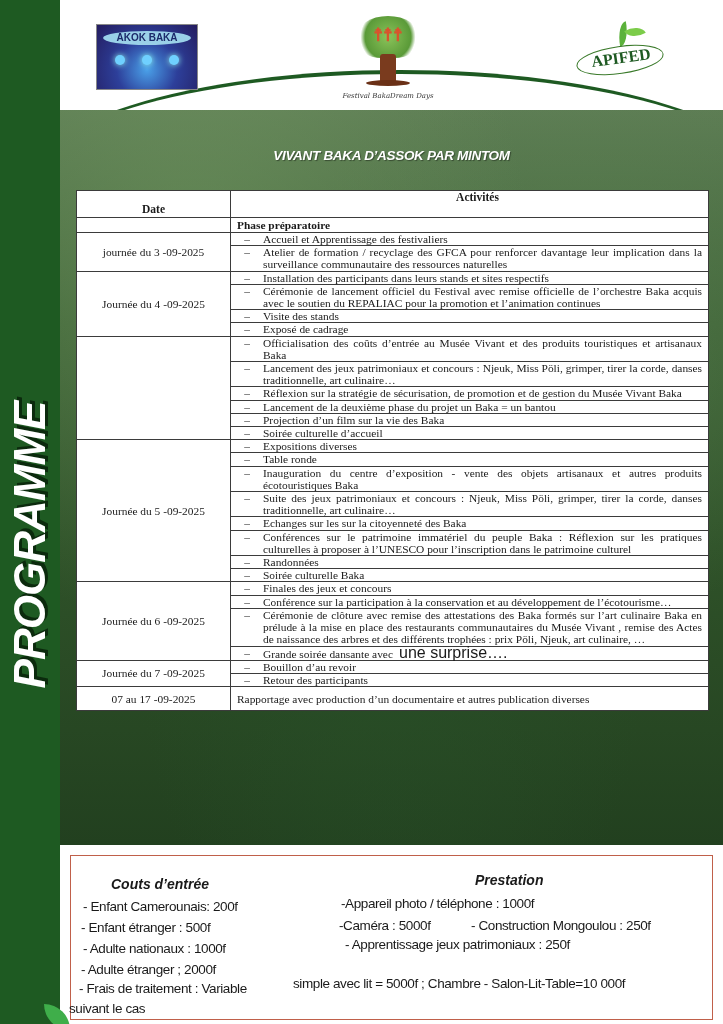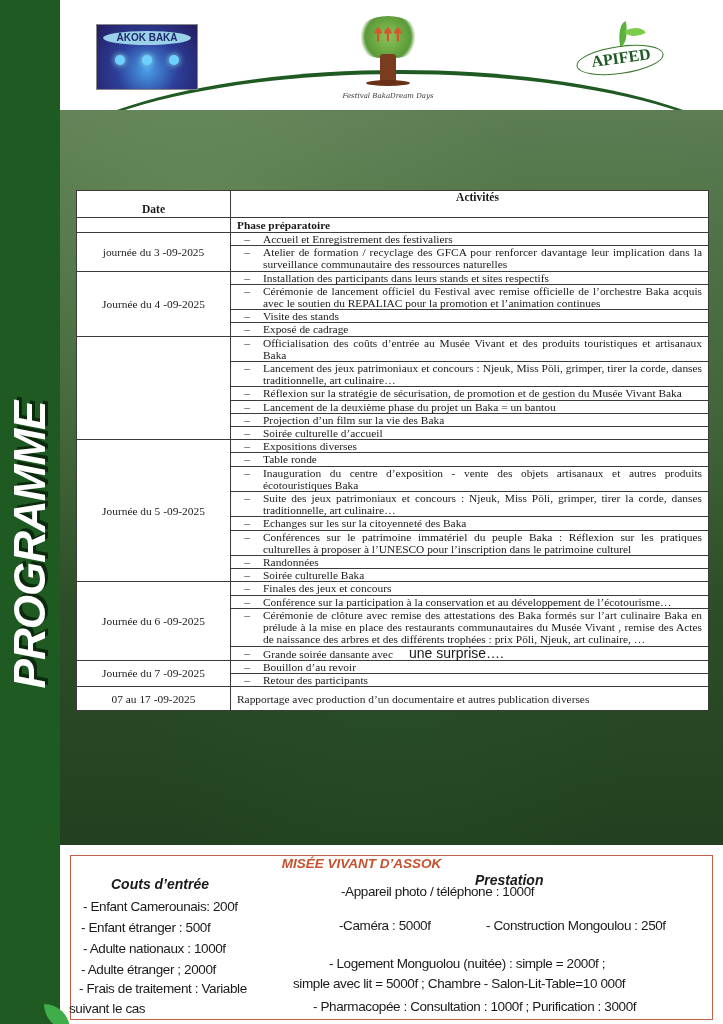--- a/index.html
+++ b/index.html
@@ -102,21 +102,21 @@
   }
   table.prog td, table.prog th { border: 1px solid #3b3b3b; vertical-align: middle; }
   table.prog th { font-weight: bold; font-size: 11.5px; }
   .col-date { width: 154px; text-align: center; padding: 0 2px; }
   .act { padding: 0 6px 0 0; }
   .act .row { display: flex; }
   .act .dash { width: 32px; flex: none; text-align: center; }
   .act .txt { flex: 1; text-align: justify; text-align-last: left; }
   .act.full { padding: 0 6px 0 6px; text-align: justify; }
   .phase { font-weight: bold; padding-left: 6px; height: 15px; }
-  .hand { font-family: "Liberation Sans", sans-serif; font-size: 14px; margin-left: 16px; }
+  .hand { font-family: "Liberation Sans", sans-serif; font-size: 16px; margin-left: 6px; }
 
   .tariffs {
     position: absolute; left: 70px; top: 855px; width: 643px; height: 165px;
     border: 1.5px solid #c0604a; background: #ffffff;
     font-family: "Liberation Sans", sans-serif; color: #1a1a1a;
   }
   .tariffs .ttl {
     position: absolute; left: 0; top: 0; width: 100%; text-align: center;
     font-weight: bold; font-style: italic; color: #c8502e; font-size: 13.5px; line-height: 16px;
     padding-right: 60px;
@@ -162,39 +162,40 @@
 </div>
 
 <div class="left-band">
   <div class="vtext">
     <span>PROGRAMME</span>
   </div>
 </div>
 <div class="leaf-corner"></div>
 
 <div class="title">
+  <div>VIVANT BAKA D’ASSOK PAR MINTOM</div>
 </div>
 
 <table class="prog">
   <tbody>
       <tr>
     <th class="col-date" style="height:27px;vertical-align:bottom;padding-bottom:2px;">Date</th>
     <th style="vertical-align:top;padding-left:16px;">Activités</th>
   </tr>
   <tr>
     <td class="col-date"></td>
     <td class="phase">Phase préparatoire</td>
   </tr>
 
   <tr>
     <td class="col-date" rowspan="2">journée du 3 -09-2025</td>
     <td class="act">
           <div class="row">
             <span class="dash">–</span>
-            <span class="txt">Accueil et Enregistrement des festivaliers</span>
+            <span class="txt">Accueil et Apprentissage des festivaliers</span>
           </div>
         </td>
   </tr>
   <tr>
     <td class="act">
           <div class="row">
             <span class="dash">–</span>
             <span class="txt">Atelier de formation / recyclage des GFCA pour renforcer davantage leur implication dans la surveillance communautaire des ressources naturelles</span>
           </div>
         </td>
@@ -403,30 +404,28 @@
       </tr>
 
   <tr>
     <td class="col-date" style="height:24px;">07 au 17 -09-2025</td>
     <td class="act full">Rapportage avec production d’un documentaire et autres publication diverses</td>
   </tr>
 </tbody>
   </table>
 
 <div class="tariffs">
-  <div class="ttl">MISÉE VIVANT D’ASSOK</div>
   <div class="h-left">Couts d’entrée</div>
   <div class="h-right">Prestation</div>
 
   <div class="line" style="left:12px;top:43px;">- Enfant Camerounais: 200f</div>
   <div class="line" style="left:10px;top:64px;">- Enfant étranger : 500f</div>
   <div class="line" style="left:12px;top:85px;">-  Adulte nationaux : 1000f</div>
   <div class="line" style="left:10px;top:106px;">- Adulte étranger ; 2000f</div>
   <div class="line" style="left:8px;top:125px;">- Frais de traitement : Variable</div>
   <div class="line" style="left:-2px;top:145px;">suivant le cas</div>
 
-  <div class="line" style="left:270px;top:28px;">-Appareil photo / téléphone : 1000f</div>
+  <div class="line" style="left:270px;top:40px;">-Appareil photo / téléphone : 1000f</div>
   <div class="line" style="left:268px;top:62px;">-Caméra : 5000f</div>
-  <div class="line" style="left:400px;top:62px;margin-left:15px;">- Construction Mongoulou : 250f</div>
-  <div class="line" style="left:258px;top:100px;">- Logement Monguolou (nuitée) : simple = 2000f ;</div>
+  <div class="line" style="left:400px;top:62px;">- Construction Mongoulou : 250f</div>
+  <div class="line" style="left:274px;top:81px;">- Apprentissage jeux patrimoniaux : 250f</div>
   <div class="line" style="left:222px;top:120px;">simple avec lit = 5000f ; Chambre - Salon-Lit-Table=10 000f</div>
-  <div class="line" style="left:242px;top:143px;">- Pharmacopée : Consultation : 1000f ; Purification : 3000f</div>
 </div>
 
 </body></html>

